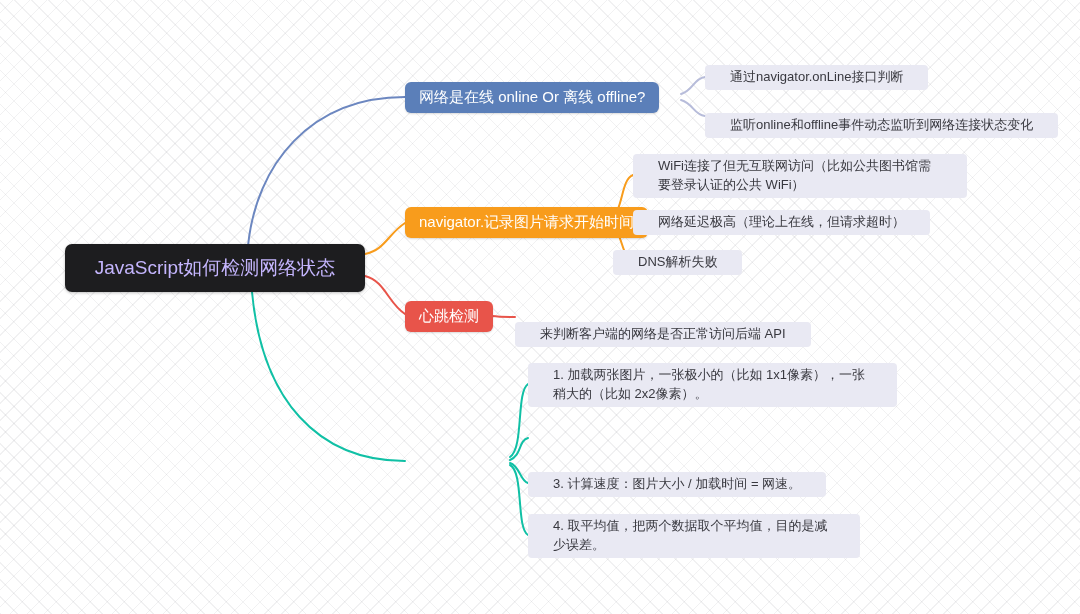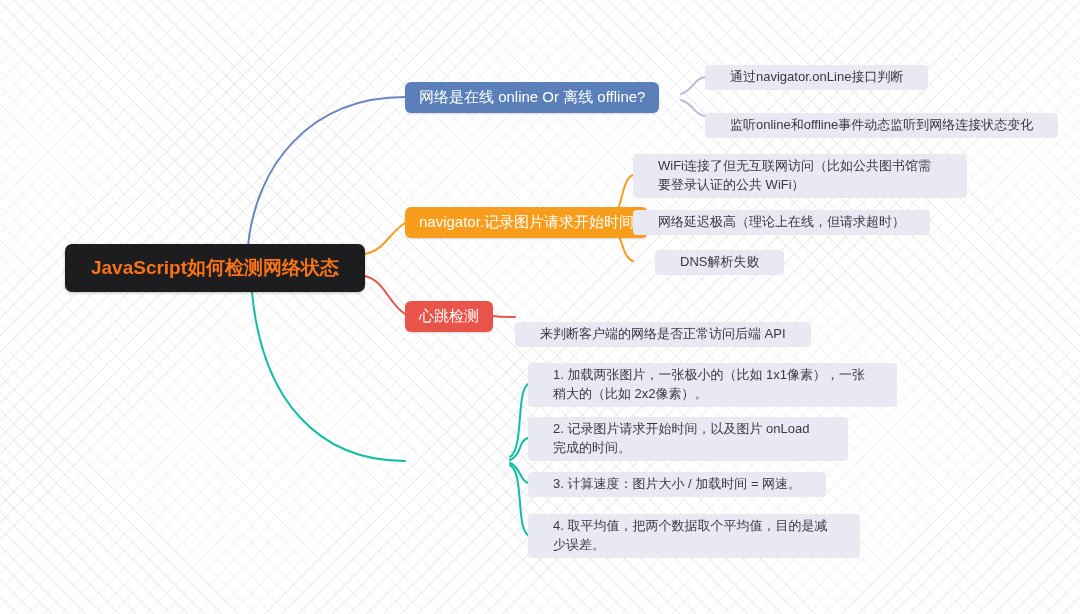--- a/index.html
+++ b/index.html
@@ -25,22 +25,22 @@
   .node{
     position:absolute;
     box-sizing:border-box;
     border-radius:6px;
     white-space:nowrap;
     cursor:pointer;
     z-index:2;
   }
   .root-node{
     left:65px;top:244px;width:300px;height:48px;
-    background:#1d1d1f;color:#f97316;
-    font-size:19px;font-weight:bold;
+    background:#1d1d1f;color:#c4b5fd;
+    font-size:19px;font-weight:normal;
     display:flex;align-items:center;justify-content:center;
     border-radius:7px;
     box-shadow:0 1px 3px rgba(0,0,0,0.25);
   }
   .branch-node{
     color:#ffffff;font-size:15px;
     padding:6px 14px;
     box-shadow:0 1px 2px rgba(0,0,0,0.15);
   }
   .branch-blue{left:405px;top:82px;background:#5b7fb9;}
@@ -61,21 +61,21 @@
     cursor:pointer;
     z-index:2;
   }
   .leaf.wrap{white-space:normal;}
 
   .leaf-b1{left:705px;top:65px;}
   .leaf-b2{left:705px;top:105px;margin-top:8px;}
 
   .leaf-o1{left:633px;top:154px;width:334px;}
   .leaf-o2{left:633px;top:210px;}
-  .leaf-o3{left:655px;top:250px;text-align:right;}
+  .leaf-o3{left:613px;top:250px;text-align:right;}
 
   .leaf-r1{left:515px;top:322px;}
 
   .leaf-t1{left:528px;top:363px;width:369px;}
   .leaf-t2{left:528px;top:417px;width:320px;}
   .leaf-t3{left:528px;top:472px;}
   .leaf-t4{left:528px;top:514px;width:332px;}
 </style>
 </head>
 <body>
@@ -134,23 +134,20 @@
   <div class="node branch-node branch-red">
     <span>心跳检测</span>
   </div>
   <div class="leaf leaf-r1">
     <span>来判断客户端的网络是否正常访问后端 API</span>
   </div>
 
   <div class="leaf wrap leaf-t1">
     <span>1. 加载两张图片，一张极小的（比如 1x1像素），一张稍大的（比如 2x2像素）。</span>
   </div>
-  <div class="leaf wrap leaf-t2">
-    <span>2. 记录图片请求开始时间，以及图片 onLoad 完成的时间。</span>
-  </div>
   <div class="leaf leaf-t3">
     <span>3. 计算速度：图片大小 / 加载时间 = 网速。</span>
   </div>
   <div class="leaf wrap leaf-t4">
     <span>4. 取平均值，把两个数据取个平均值，目的是减少误差。</span>
   </div>
 
 </div>
 
 </body></html>

